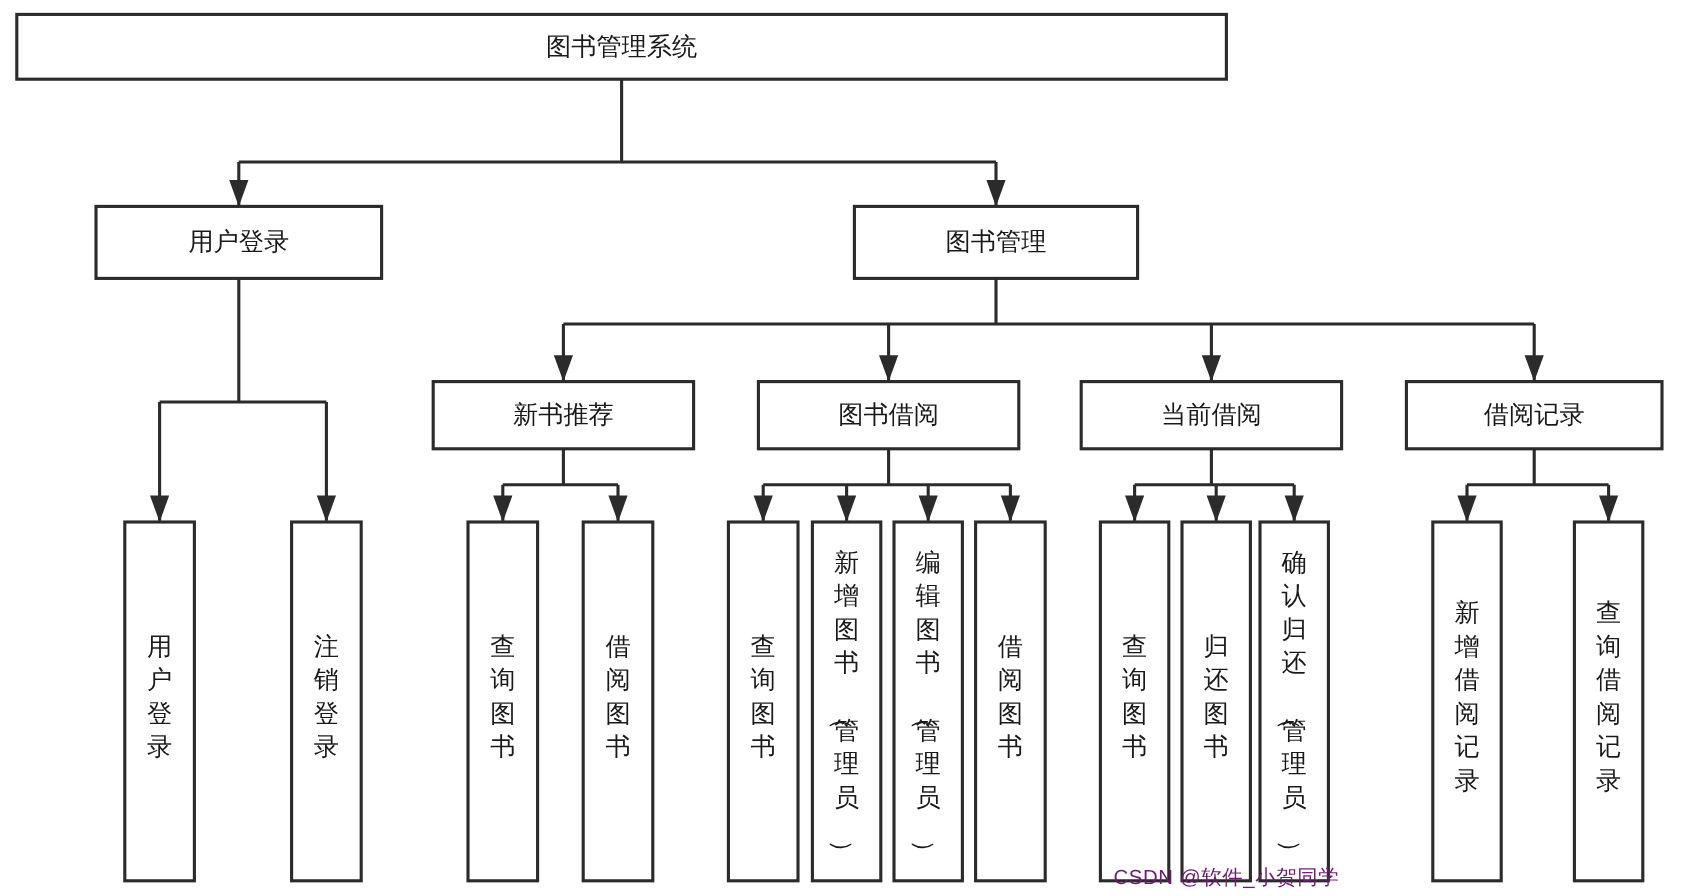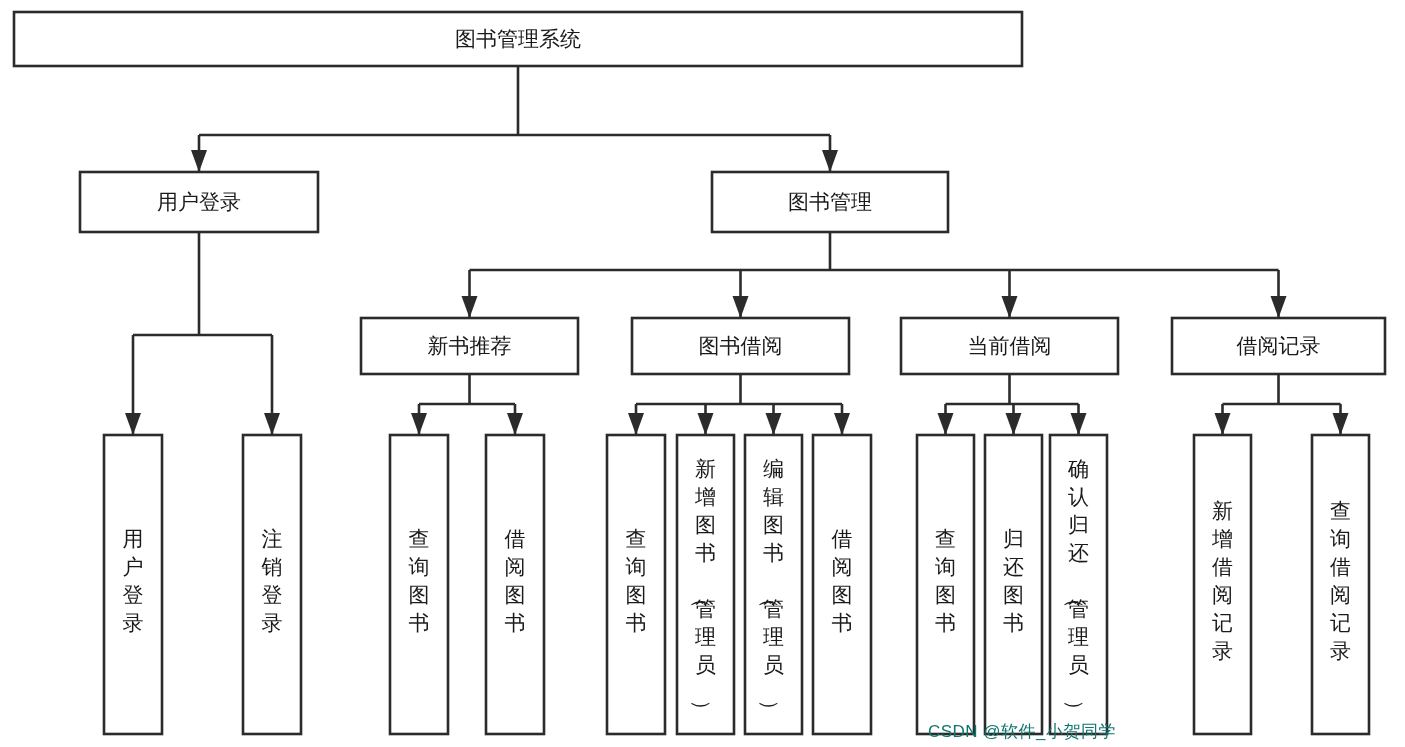--- a/index.html
+++ b/index.html
@@ -53,21 +53,21 @@
     font-family: "Liberation Sans", "DejaVu Sans", sans-serif;
     font-size: 21px;
     text-anchor: middle;
   }
   .watermark {
     position: absolute;
     right: 14px;
     bottom: 4px;
     font-family: "Liberation Sans", "DejaVu Sans", sans-serif;
     font-size: 17px;
-    color: #0f766e;
+    color: #701a75;
     letter-spacing: 0.5px;
     white-space: nowrap;
     pointer-events: none;
   }
 </style>
 </head>
 <body>
 
 <div id="diagram-root">
   <svg id="diagram-svg" viewBox="0 0 1405 747" xmlns="http://www.w3.org/2000/svg">

